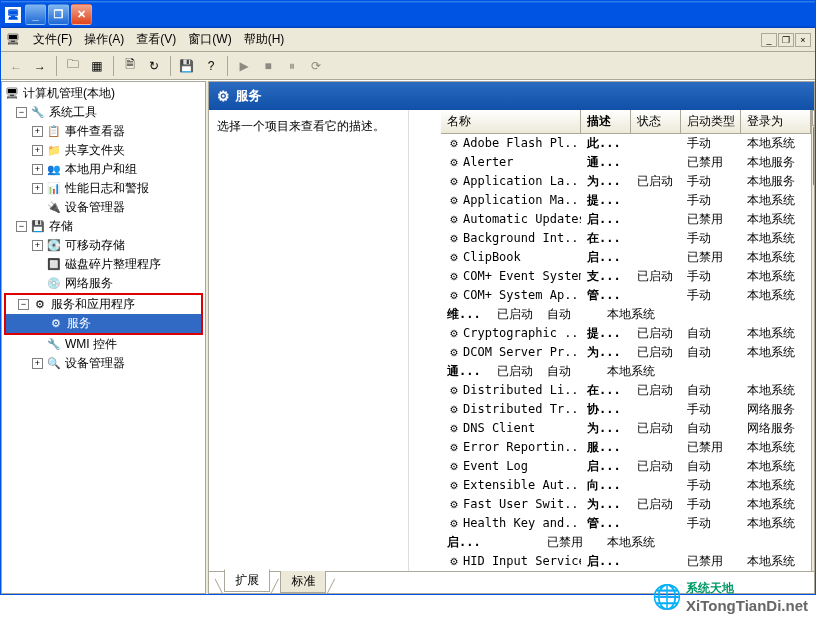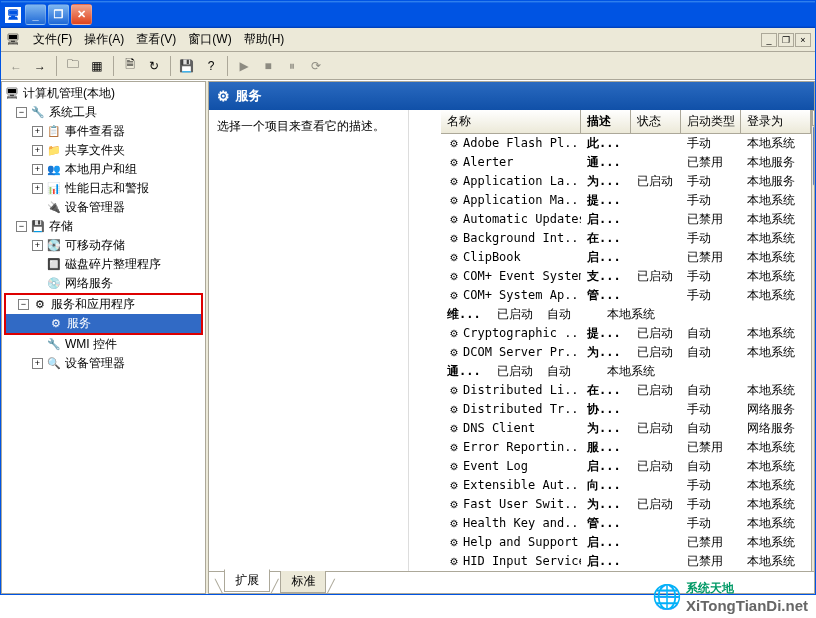--- a/index.html
+++ b/index.html
@@ -358,21 +358,20 @@
                     <div class="list-cell col-logon">本地系统</div>
                   </div>
                   <div class="list-row">
                     <div class="list-cell col-name"><span class="svc-icon">⚙</span>Health Key and...</div>
                     <div class="list-cell col-desc">管...</div>
                     <div class="list-cell col-status"></div>
                     <div class="list-cell col-startup">手动</div>
                     <div class="list-cell col-logon">本地系统</div>
                   </div>
                   <div class="list-row">
-                    <div class="list-cell col-name"><span class="svc-icon">⚙</span>Help and Support</div>
                     <div class="list-cell col-desc">启...</div>
                     <div class="list-cell col-status"></div>
                     <div class="list-cell col-startup">已禁用</div>
                     <div class="list-cell col-logon">本地系统</div>
                   </div>
                   <div class="list-row">
                     <div class="list-cell col-name"><span class="svc-icon">⚙</span>HID Input Service</div>
                     <div class="list-cell col-desc">启...</div>
                     <div class="list-cell col-status"></div>
                     <div class="list-cell col-startup">已禁用</div>

